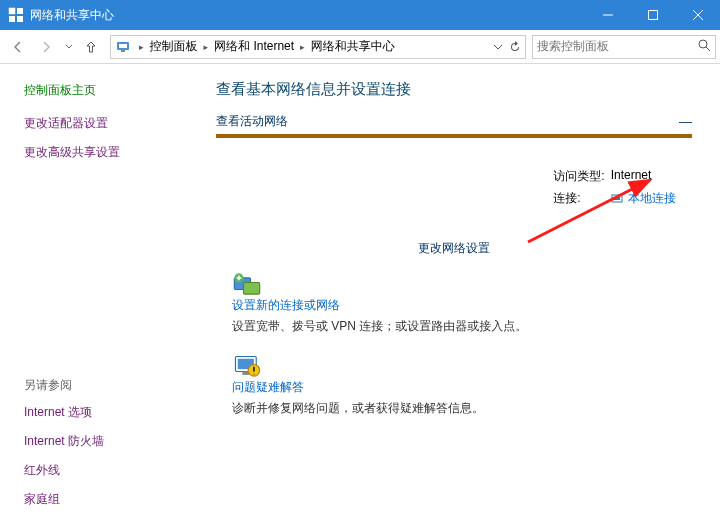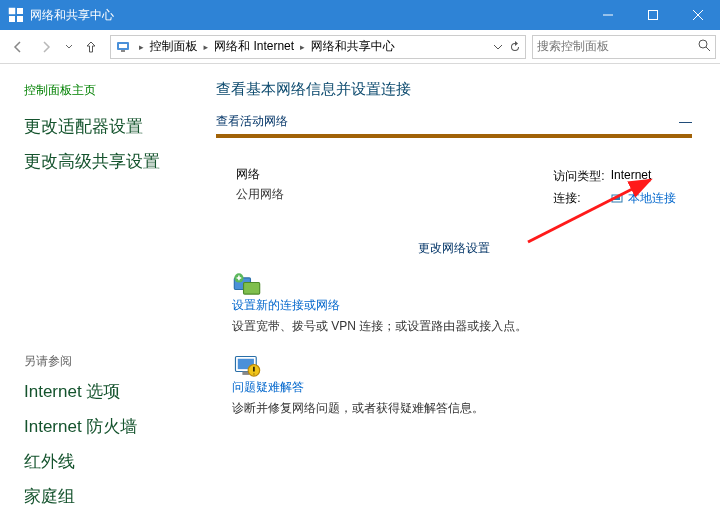--- a/index.html
+++ b/index.html
@@ -19,21 +19,21 @@
     .address-icon { width: 16px; height: 16px; margin-right: 4px; display: inline-flex; }
     .crumb { padding: 0 2px; cursor: default; }
     .crumb-arrow { padding: 0 4px; color: #555; font-size: 9px; }
     .addr-right { margin-left: auto; display: flex; align-items: center; gap: 6px; color: #555; }
     .search { width: 184px; height: 24px; border: 1px solid #ccc; margin-left: 4px; display: flex; align-items: center; padding: 0 4px; color: #777; }
     .search-icon { margin-left: auto; color: #555; }
     
     .content { display: flex; height: calc(528px - 30px - 34px); }
     .sidebar { width: 200px; padding: 18px 8px 8px 24px; display: flex; flex-direction: column; }
     .sidebar-title { color: #008000; font-size: 12px; margin-bottom: 16px; }
-    .sidebar-link { color: #14532d; font-size: 17px; margin-bottom: 12px; cursor: pointer; }
+    .sidebar-link { color: #701a75; font-size: 12px; margin-bottom: 12px; cursor: pointer; }
     .sidebar-spacer { flex: 1; }
     .sidebar-sub { color: #666; font-size: 12px; margin-bottom: 10px; }
     
     .main { flex: 1; padding: 16px 28px 8px 16px; position: relative; }
     .main-title { color: #0c4a6e; font-size: 15px; margin-bottom: 14px; }
     .section-hdr { color: #003366; font-size: 12px; padding-bottom: 4px; border-bottom: 4px solid #a16207; margin-bottom: 28px; display:flex; align-items:center; justify-content:space-between;}
     .section-hdr .dash { color:#003366; font-size:13px; }
     
     .net-row { display: flex; margin-bottom: 28px; }
     .net-left { margin-left: 20px; }
@@ -154,24 +154,20 @@
   </div>
 
   <div class="main">
     <div class="main-title">查看基本网络信息并设置连接</div>
     <div class="section-hdr">
       <span>查看活动网络</span>
       <span class="dash">—</span>
     </div>
 
     <div class="net-row">
-      <div class="net-left">
-        <div class="net-name">网络</div>
-        <div class="net-type">公用网络</div>
-      </div>
       <div class="net-right">
         <table>
           <tbody>
               <tr>
             <td>访问类型:</td>
             <td>Internet</td>
           </tr>
           <tr>
             <td>连接:</td>
             <td>

